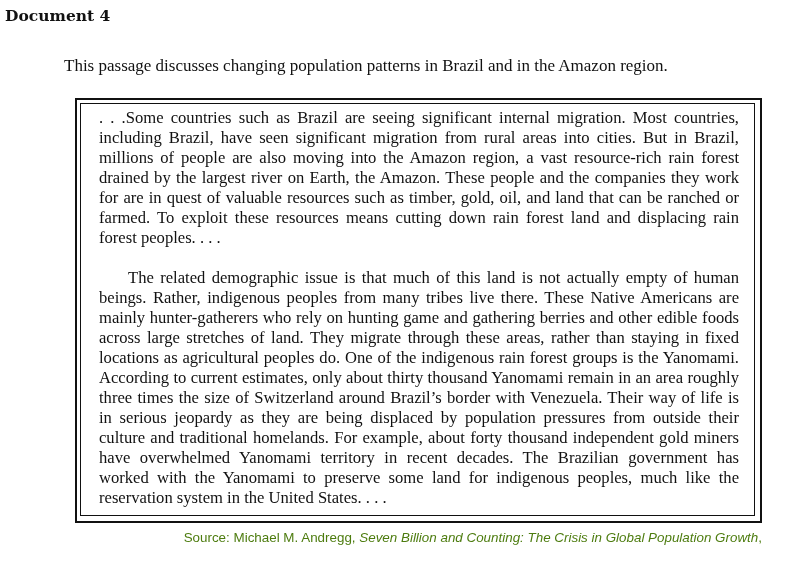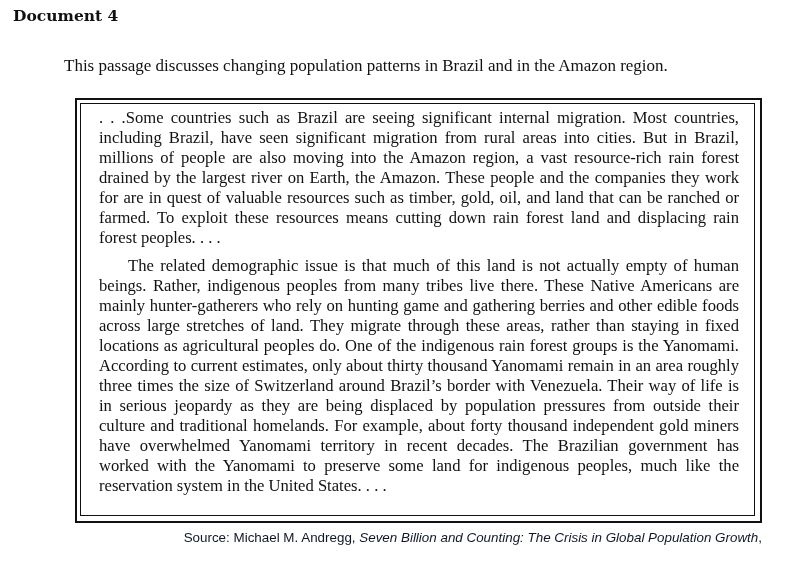--- a/index.html
+++ b/index.html
@@ -1,18 +1,18 @@
 <!DOCTYPE html>
 <html><head>
   <meta charset="utf-8">
   <style>
     html, body { margin: 0; padding: 0; background: #ffffff; }
     body { width: 802px; height: 585px; position: relative; overflow: hidden; color: #111; }
     .doc-title {
-      position: absolute; left: 13px; top: 6px;
+      position: absolute; left: 5px; top: 6px;
       font-family: "DejaVu Serif", "Liberation Serif", serif;
       font-weight: bold; font-size: 15.5px; letter-spacing: 0px;
       margin: 0;
     }
     .intro {
       position: absolute; left: 64px; top: 56px;
       font-family: "Liberation Serif", "DejaVu Serif", serif;
       font-size: 17px; margin: 0;
     }
     .frame-outer {
@@ -23,26 +23,26 @@
       position: absolute; left: 80px; top: 103px; width: 673px; height: 411px;
       border: 1px solid #111;
     }
     .passage {
       position: absolute; left: 99px; top: 108px; width: 640px;
       font-family: "Liberation Serif", "DejaVu Serif", serif;
       font-size: 16.6px; line-height: 20px; text-align: justify;
       margin: 0;
     }
     .passage p { margin: 0; }
-    .passage p.indent { text-indent: 29px; margin-top: 8px; font-family: Liberation Serif, serif; }
+    .passage p.indent { text-indent: 29px; margin-top: 20px; font-family: Liberation Serif, serif; }
     .source {
       position: absolute; right: 40px; top: 529px;
       font-family: "Liberation Sans", "DejaVu Sans", sans-serif;
       font-size: 13.4px; line-height: 17px; text-align: right;
-      margin: 0; color: #0f172a;
+      margin: 0; color: #4d7c0f;
     }
     .source .it { font-style: italic; }
   </style>
 </head>
 <body>
 
 <h1 class="doc-title">Document 4</h1>
 
 <p class="intro">This passage discusses changing population patterns in Brazil and in the Amazon region.</p>
 

